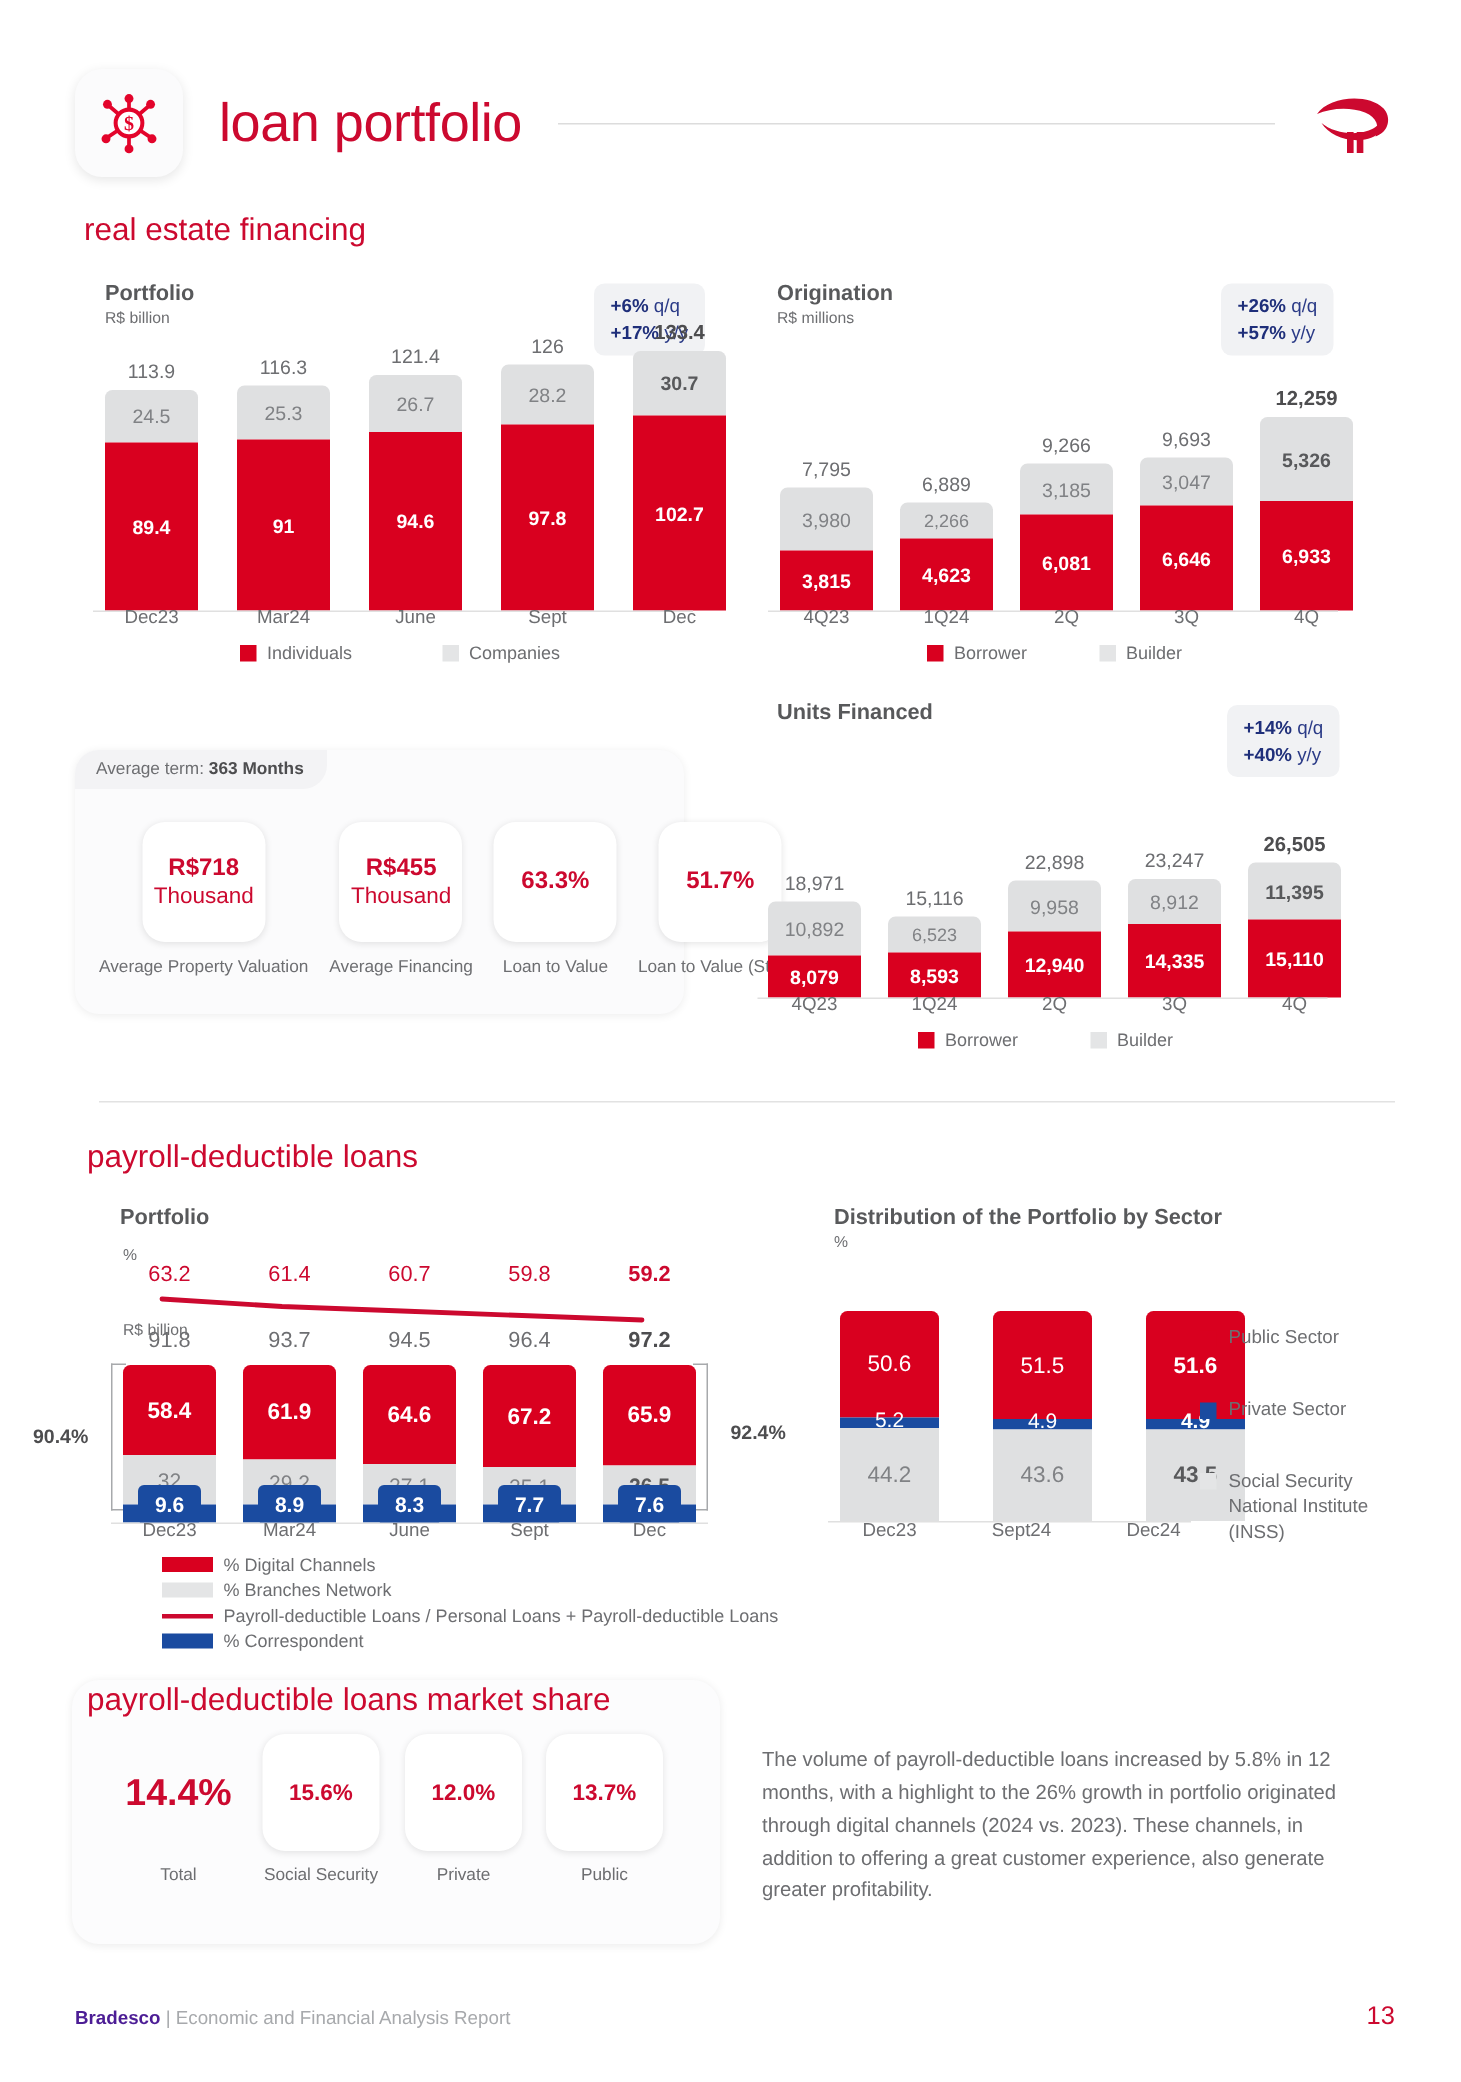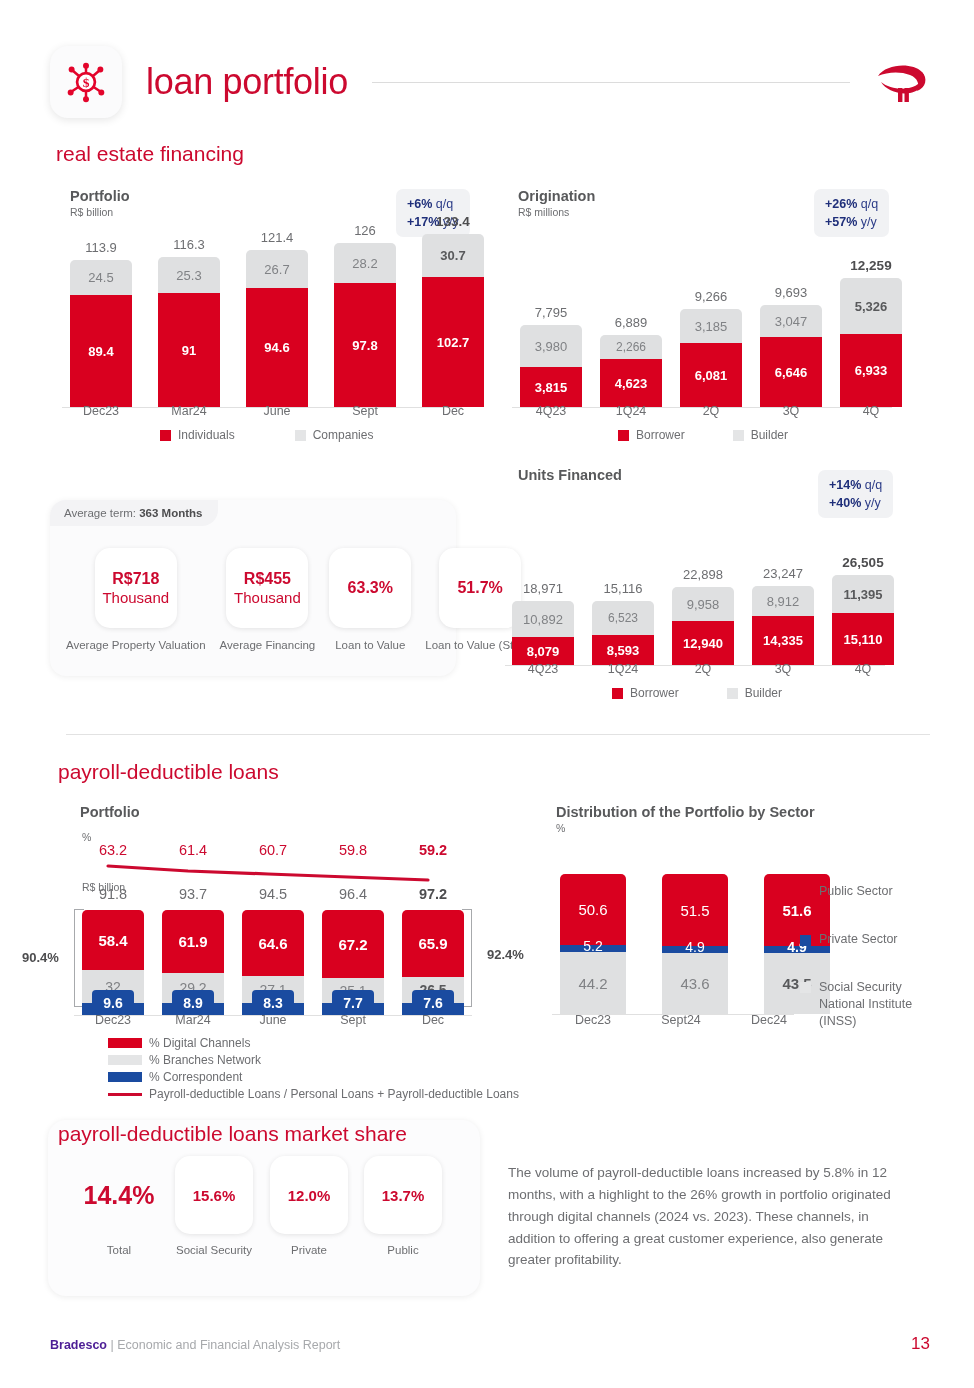--- a/index.html
+++ b/index.html
@@ -325,21 +325,21 @@
   </div>
 
   <div class="bars" style="left:512px; top:520px; height:145px; gap:18px;">
     <div class="barcol" style="width:62px;">
       <div class="total-lbl">18,971</div>
       <div class="seg grey" style="height:36px;">10,892</div>
       <div class="seg red bold" style="height:28px;">8,079</div>
     </div>
     <div class="barcol" style="width:62px;">
       <div class="total-lbl">15,116</div>
-      <div class="seg grey" style="height:34px; font-size:12px;">6,523</div>
+      <div class="seg grey" style="height:24px; font-size:12px;">6,523</div>
       <div class="seg red bold" style="height:30px;">8,593</div>
     </div>
     <div class="barcol" style="width:62px;">
       <div class="total-lbl">22,898</div>
       <div class="seg grey" style="height:34px;">9,958</div>
       <div class="seg red bold" style="height:44px;">12,940</div>
     </div>
     <div class="barcol" style="width:62px;">
       <div class="total-lbl">23,247</div>
       <div class="seg grey" style="height:30px;">8,912</div>
@@ -447,26 +447,26 @@
   <div class="legend-v" style="left:108px; top:1036px;">
     <div class="legend-item">
       <span class="bar-rd" style="background:#d9001f;"></span>
       <span>% Digital Channels</span>
     </div>
     <div class="legend-item">
       <span class="bar-rd" style="background:#e4e5e6;"></span>
       <span>% Branches Network</span>
     </div>
     <div class="legend-item">
+      <span class="bar-rd" style="background:#cc092f; height:3px;"></span>
+      <span>Payroll-deductible Loans / Personal Loans + Payroll-deductible Loans</span>
+    </div>
+    <div class="legend-item">
       <span class="bar-rd" style="background:#1a4ba0;"></span>
       <span>% Correspondent</span>
-    </div>
-    <div class="legend-item">
-      <span class="bar-rd" style="background:#cc092f; height:3px;"></span>
-      <span>Payroll-deductible Loans / Personal Loans + Payroll-deductible Loans</span>
     </div>
   </div>
 
   <div style="position:absolute; left:556px; top:804px;">
     <div class="chart-title">Distribution of the Portfolio by Sector</div>
     <div class="chart-unit">%</div>
   </div>
 
   <div class="bars" style="left:560px; top:874px; height:140px; gap:36px;">
     <div class="barcol" style="width:66px;">

